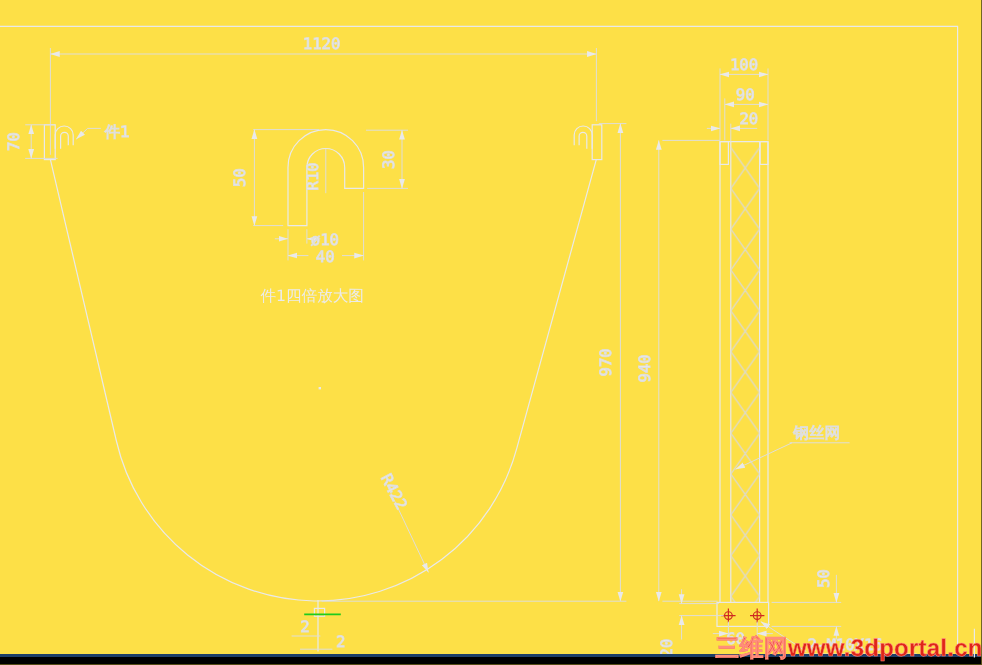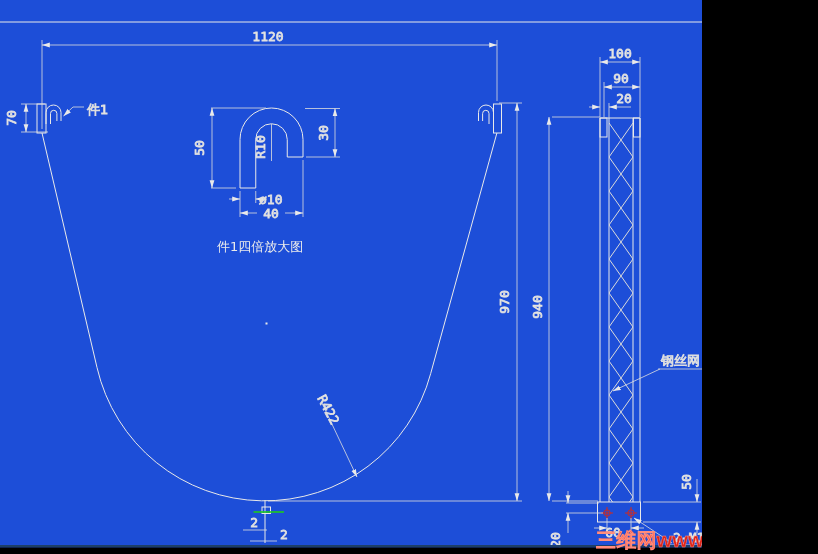--- a/index.html
+++ b/index.html
@@ -1,16 +1,16 @@
 <!DOCTYPE html>
 <html><head>
 <meta charset="utf-8">
 <style>
   html,body{margin:0;padding:0;background:#000;}
-  #canvas{position:relative;width:702px;height:554px;background:#1d4ed8;overflow:hidden;}
+  #canvas{position:relative;width:818px;height:554px;background:#fde047;overflow:hidden;}
   svg{position:absolute;left:0;top:0;display:block;}
   .geo{stroke:#e9e9e9;stroke-width:1;fill:none;}
   .geo-thin{stroke:#dedede;stroke-width:0.8;fill:none;}
   text{fill:#ebebeb;font-family:"DejaVu Sans Mono","Liberation Mono",monospace;font-size:13px;}
   .cjk{font-family:"DejaVu Sans","Liberation Sans",sans-serif;}
   .red{stroke:#cf2a22;fill:none;stroke-width:1;}
   .wm{font-family:"Liberation Sans",sans-serif;font-weight:bold;font-size:20px;
       fill:#df2519;stroke:#ff8d7c;stroke-width:0.45px;letter-spacing:0.2px;}
 </style>
 </head>

